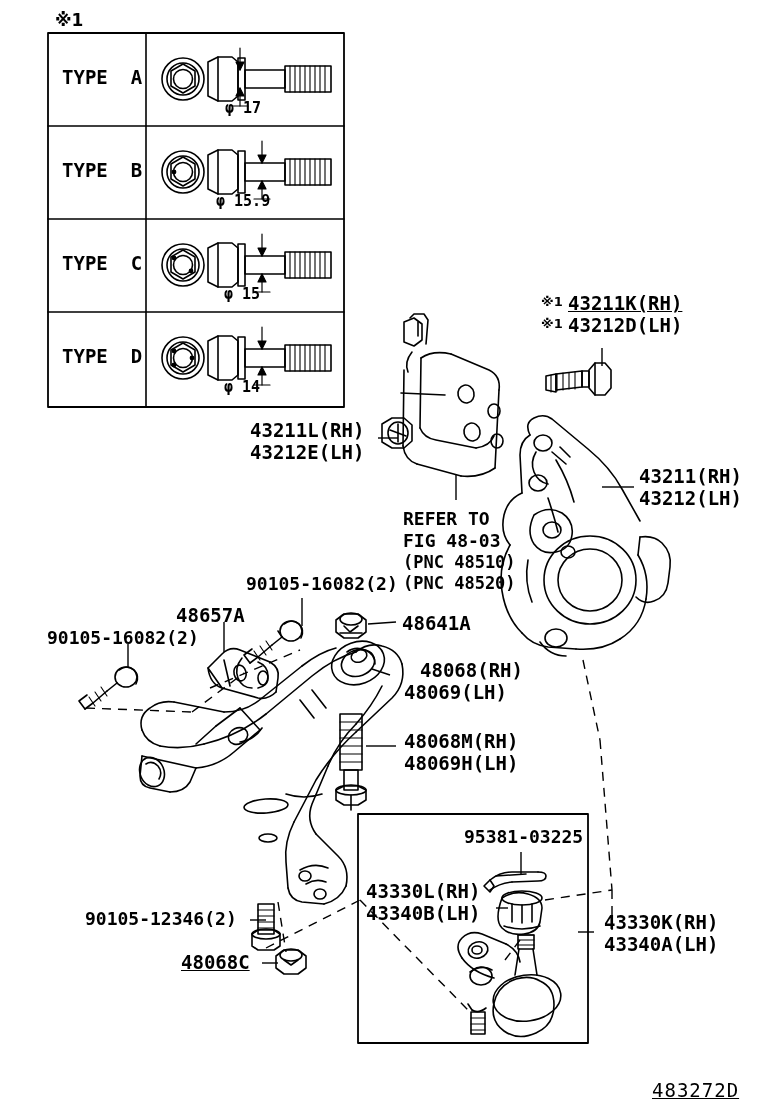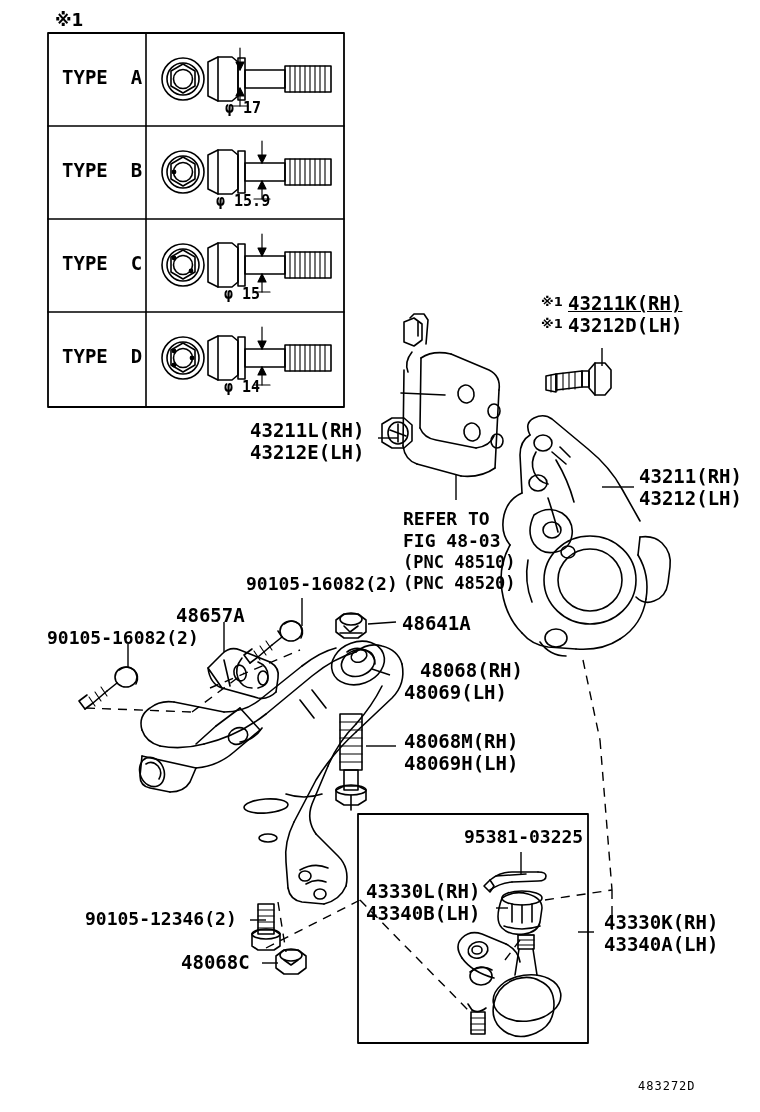--- a/index.html
+++ b/index.html
@@ -487,25 +487,25 @@
   <div class="lbl" style="left:402px;top:612px;font-size:19px;">48641A</div>
 
   <div class="lbl" style="left:404px;top:659px;font-size:19px;padding-left:16px;">48068(RH)</div>
   <div class="lbl" style="left:404px;top:681px;font-size:19px;">48069(LH)</div>
 
   <div class="lbl" style="left:404px;top:730px;font-size:19px;">48068M(RH)</div>
   <div class="lbl" style="left:404px;top:752px;font-size:19px;">48069H(LH)</div>
 
   <div class="lbl" style="left:85px;top:908px;font-size:18px;">90105-12346(2)</div>
 
-  <div class="lbl" style="left:181px;top:951px;font-size:19px;">48068C</div>
+  <div class="lbl" style="left:181px;top:951px;font-size:19px;text-decoration:underline;">48068C</div>
 
   <div class="lbl" style="left:464px;top:826px;font-size:18px;">95381-03225</div>
 
   <div class="lbl" style="left:366px;top:880px;font-size:19px;">43330L(RH)</div>
   <div class="lbl" style="left:366px;top:902px;font-size:19px;">43340B(LH)</div>
 
   <div class="lbl" style="left:604px;top:911px;font-size:19px;">43330K(RH)</div>
   <div class="lbl" style="left:604px;top:933px;font-size:19px;">43340A(LH)</div>
 
-  <div class="code" style="left:638px;top:1079px;font-size:12px;letter-spacing:1px;">483272D</div>
+  <div class="code" style="left:652px;top:1079px;font-size:19px;letter-spacing:1px;text-decoration:underline;">483272D</div>
 
 </div>
 
 </body></html>

